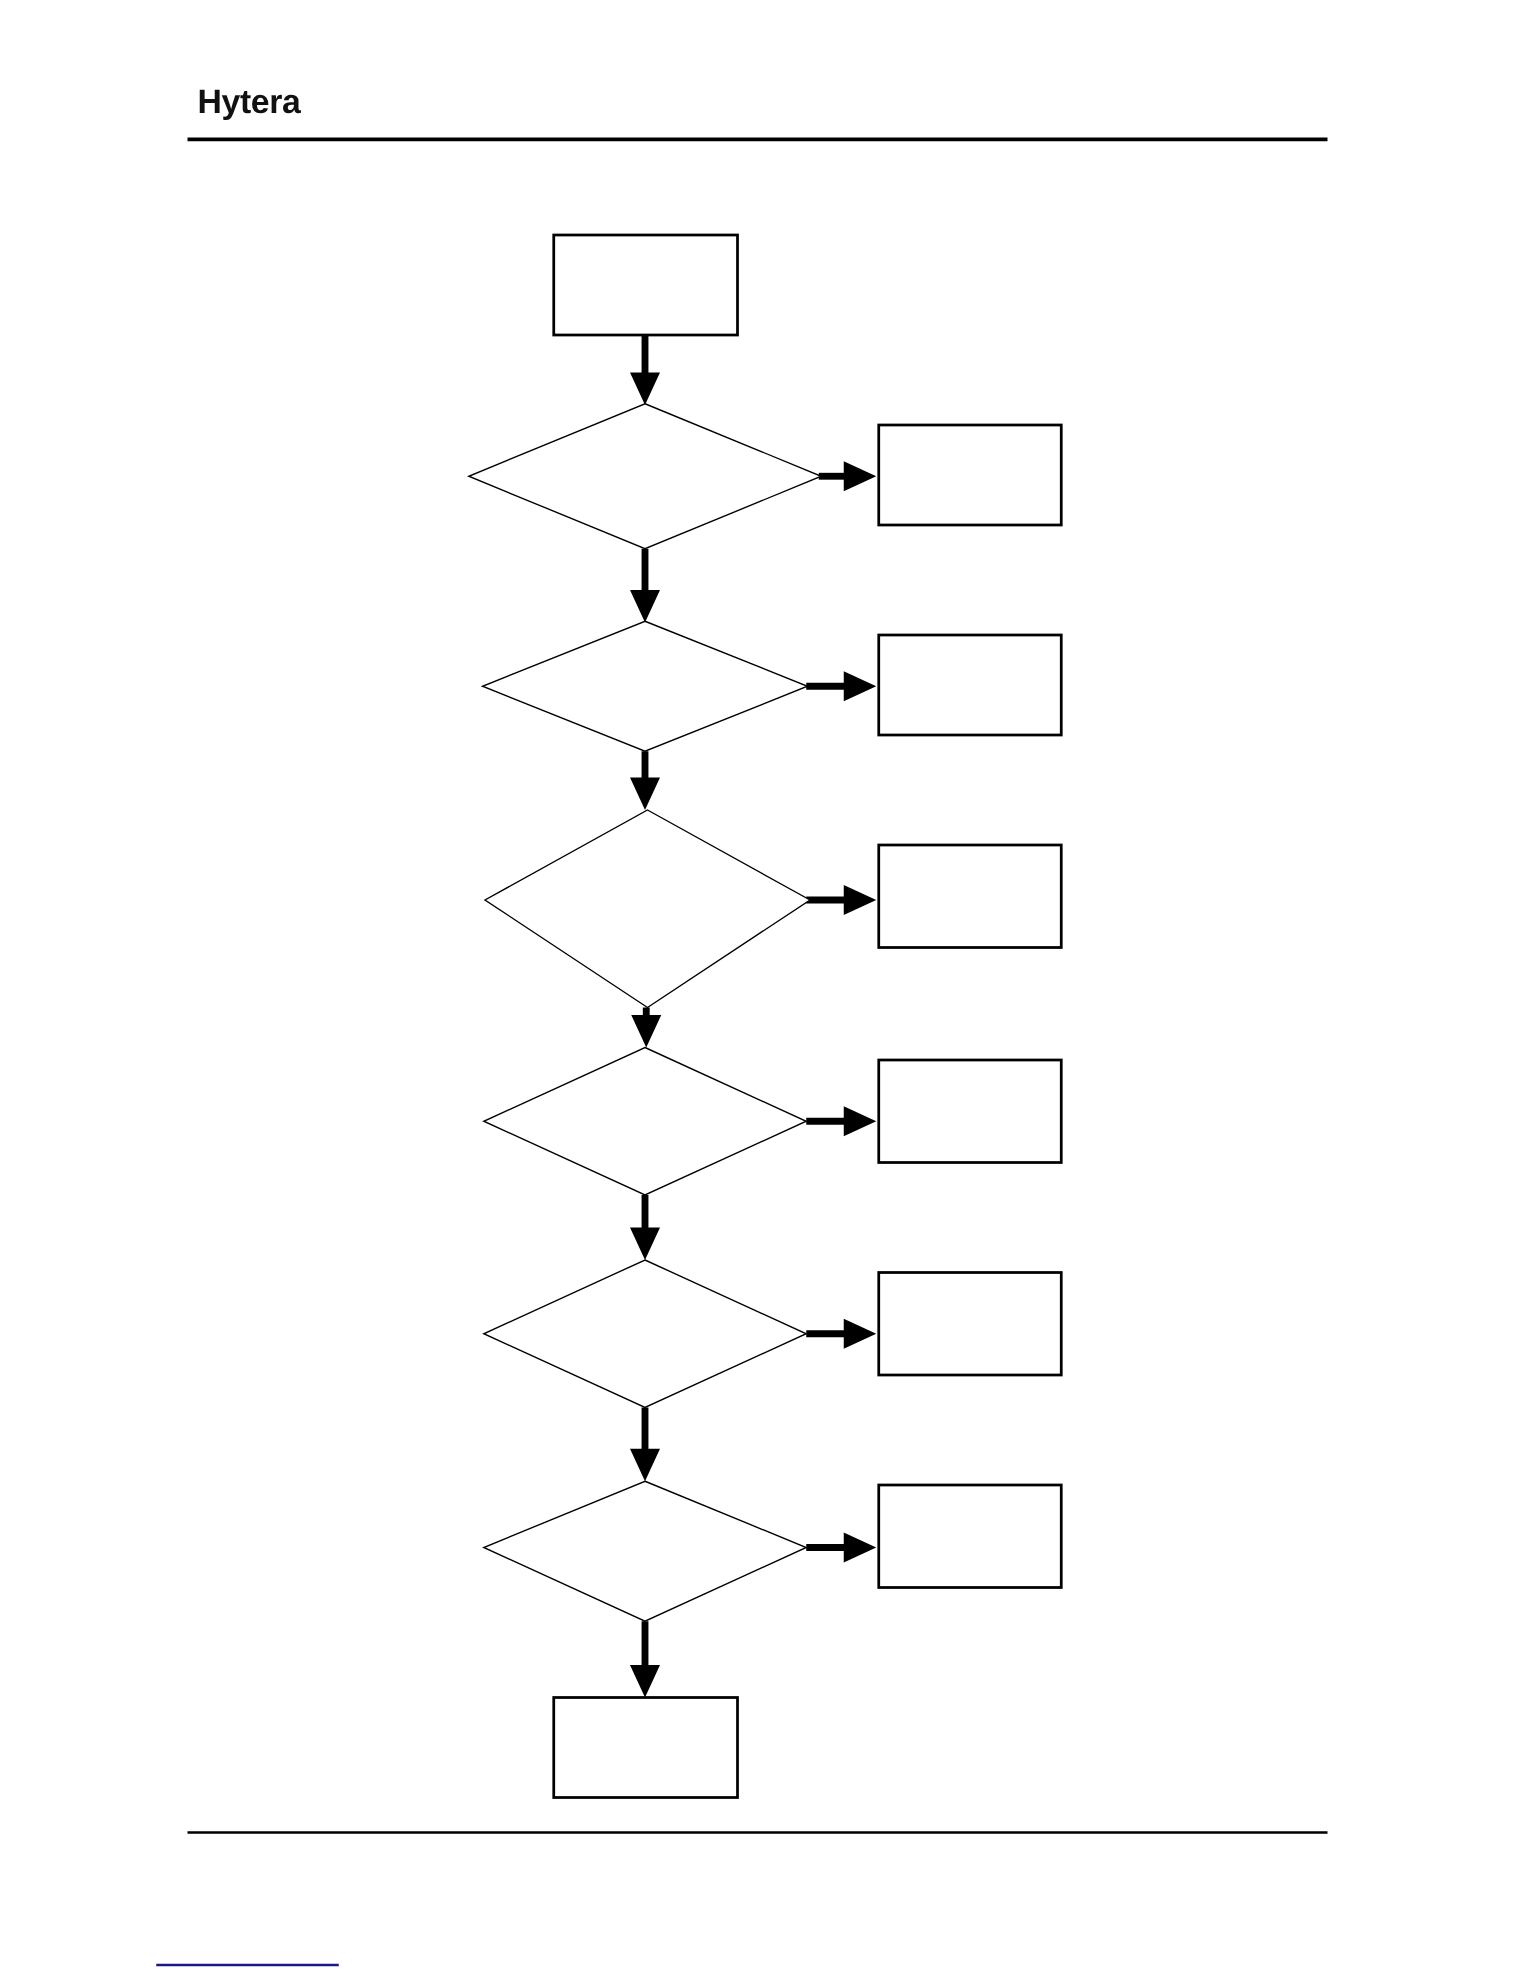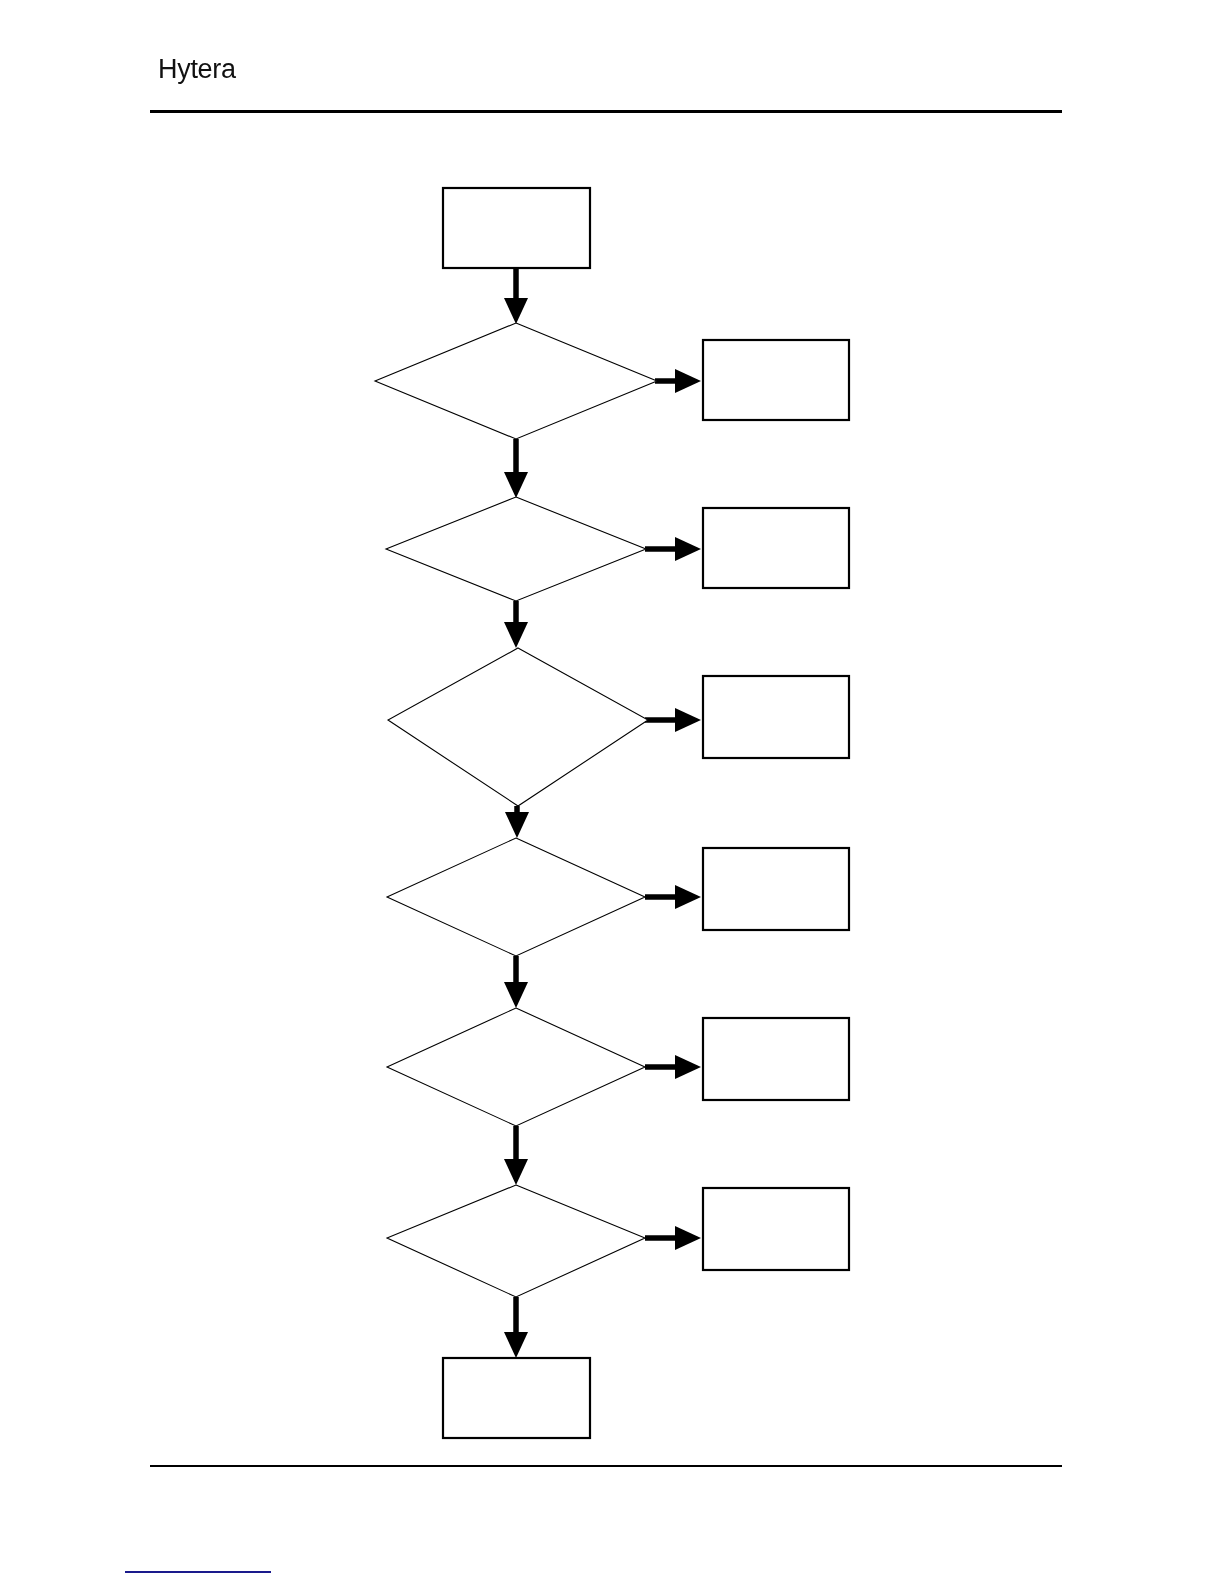--- a/index.html
+++ b/index.html
@@ -20,23 +20,23 @@
   #page-header {
     position: absolute;
     left: 0;
     top: 0;
     width: 1224px;
     height: 120px;
   }
   #header-brand {
     position: absolute;
     left: 158px;
-    top: 56px;
+    top: 68px;
     font-size: 27px;
-    font-weight: normal;
+    font-weight: bold;
     letter-spacing: -0.3px;
     line-height: 1;
     color: #111111;
     white-space: nowrap;
   }
   #header-rule {
     position: absolute;
     left: 150px;
     top: 110px;
     width: 912px;

